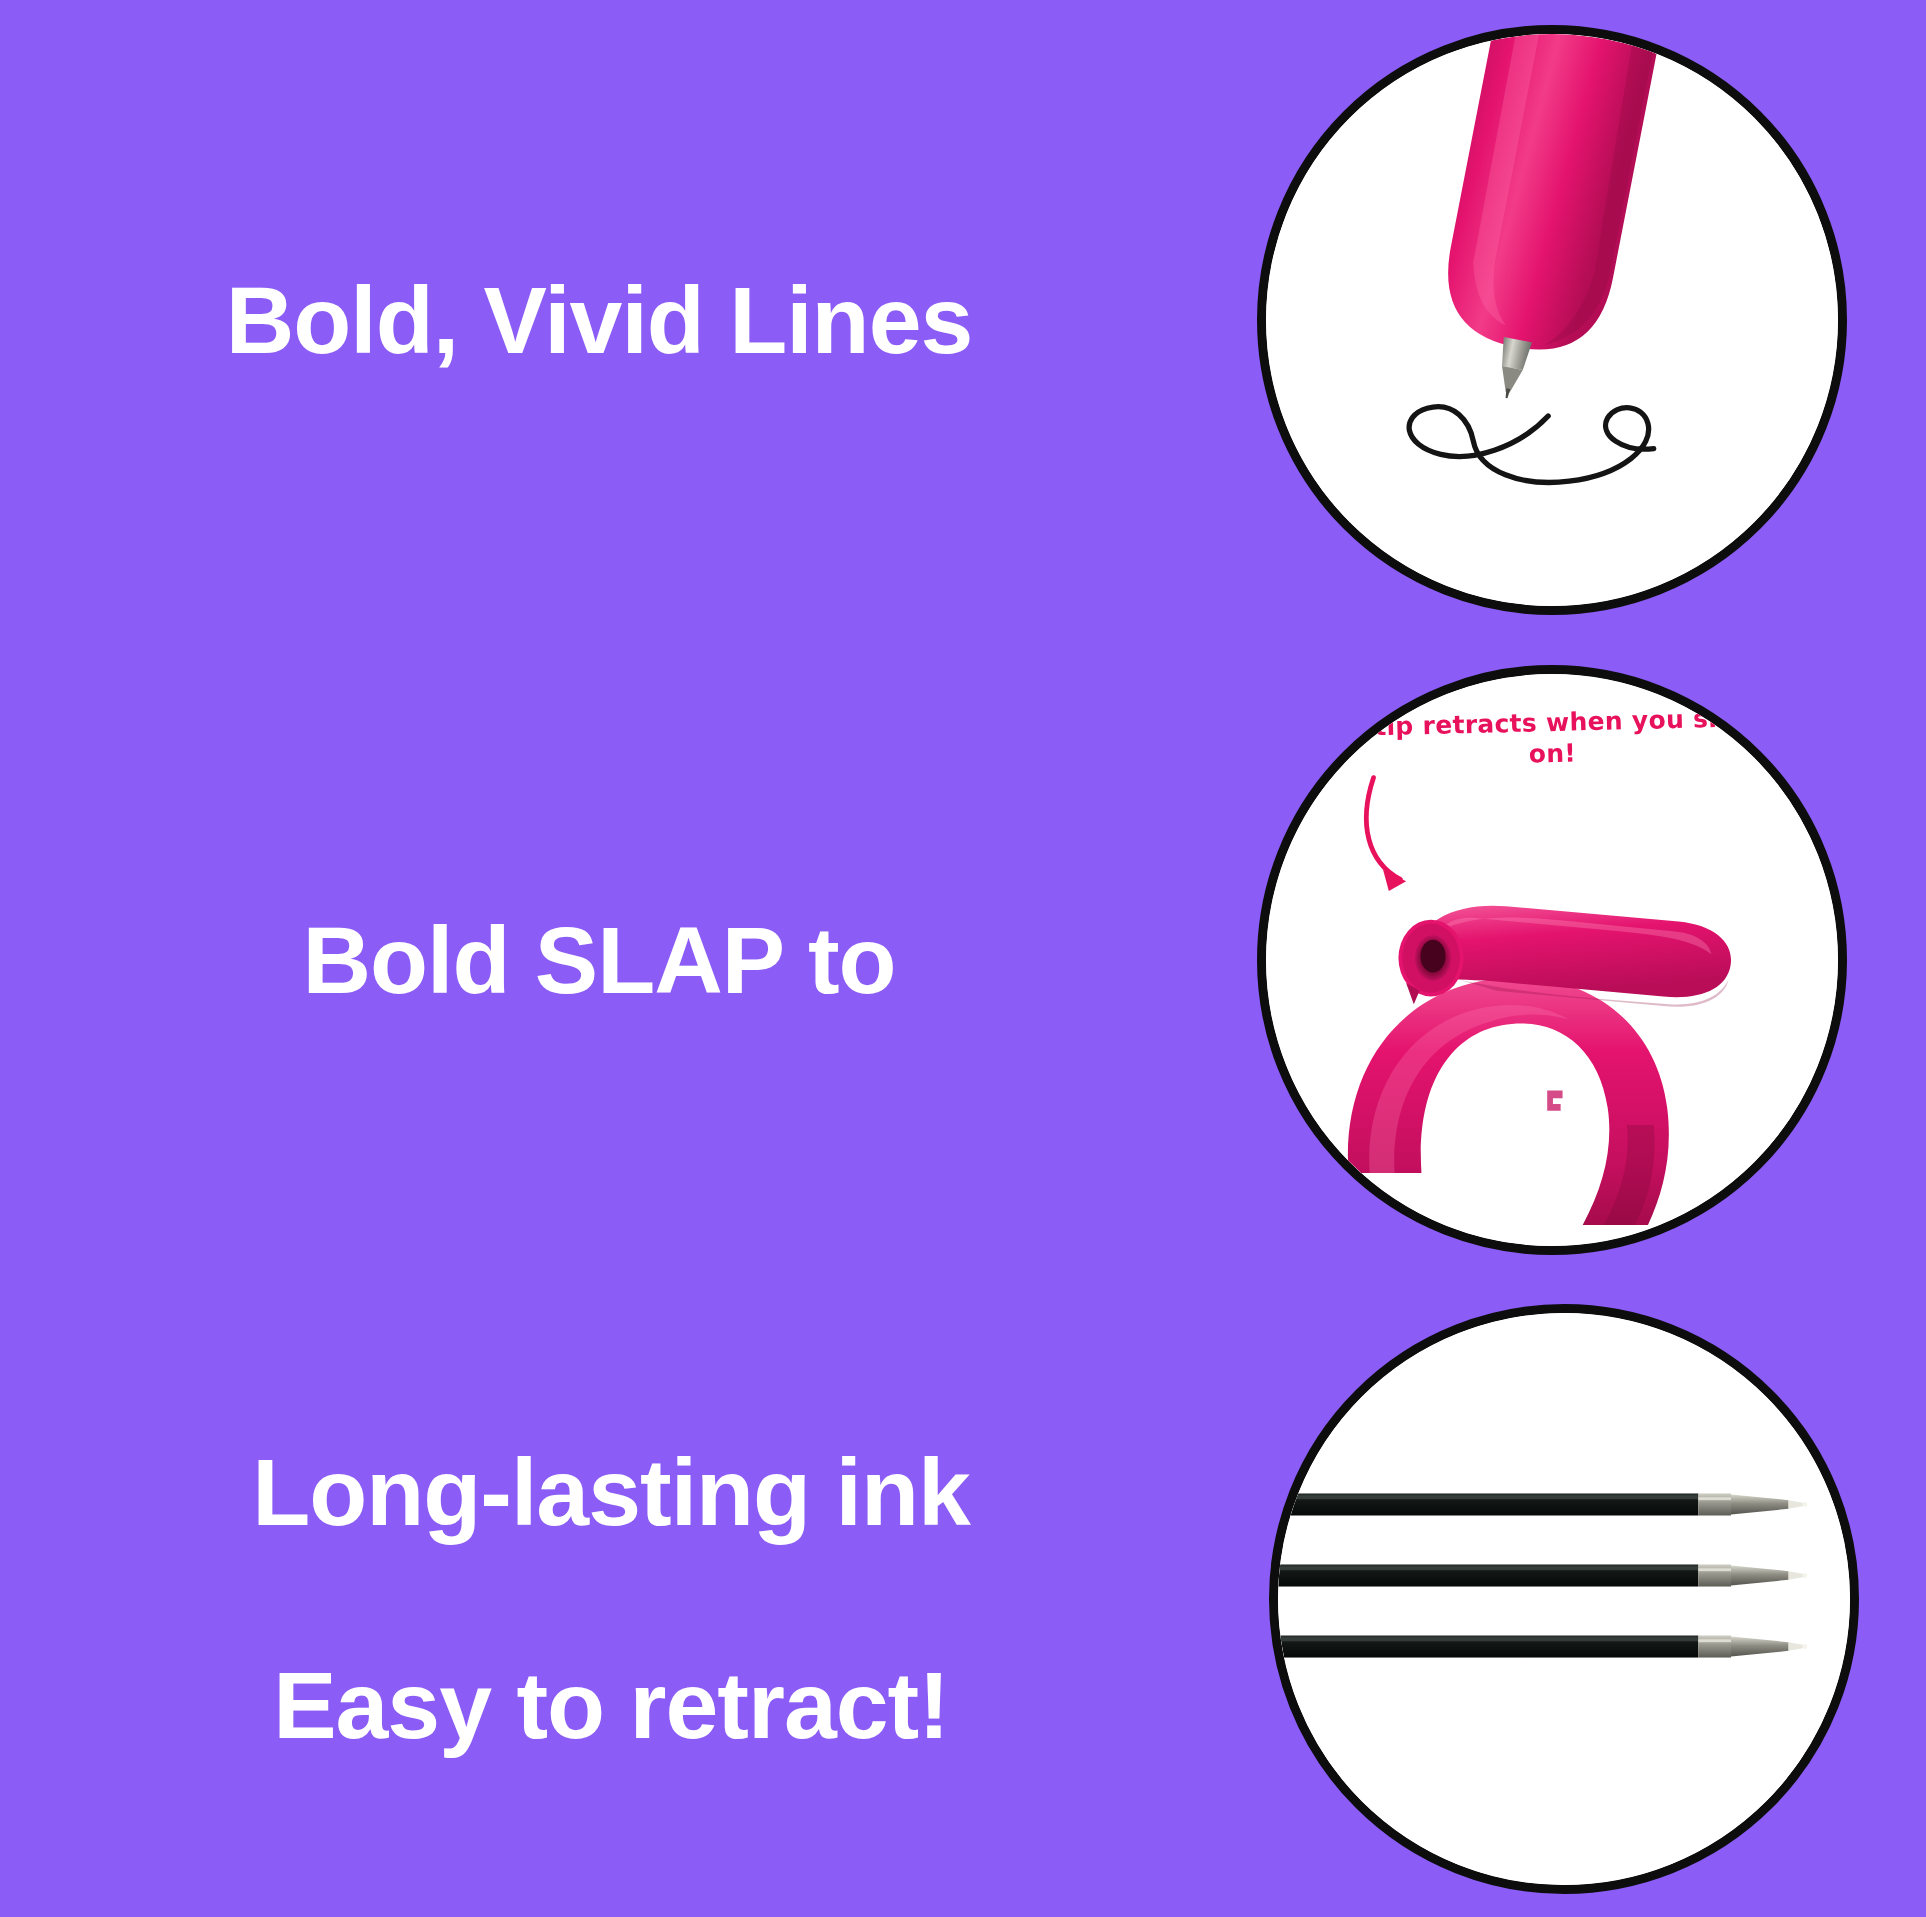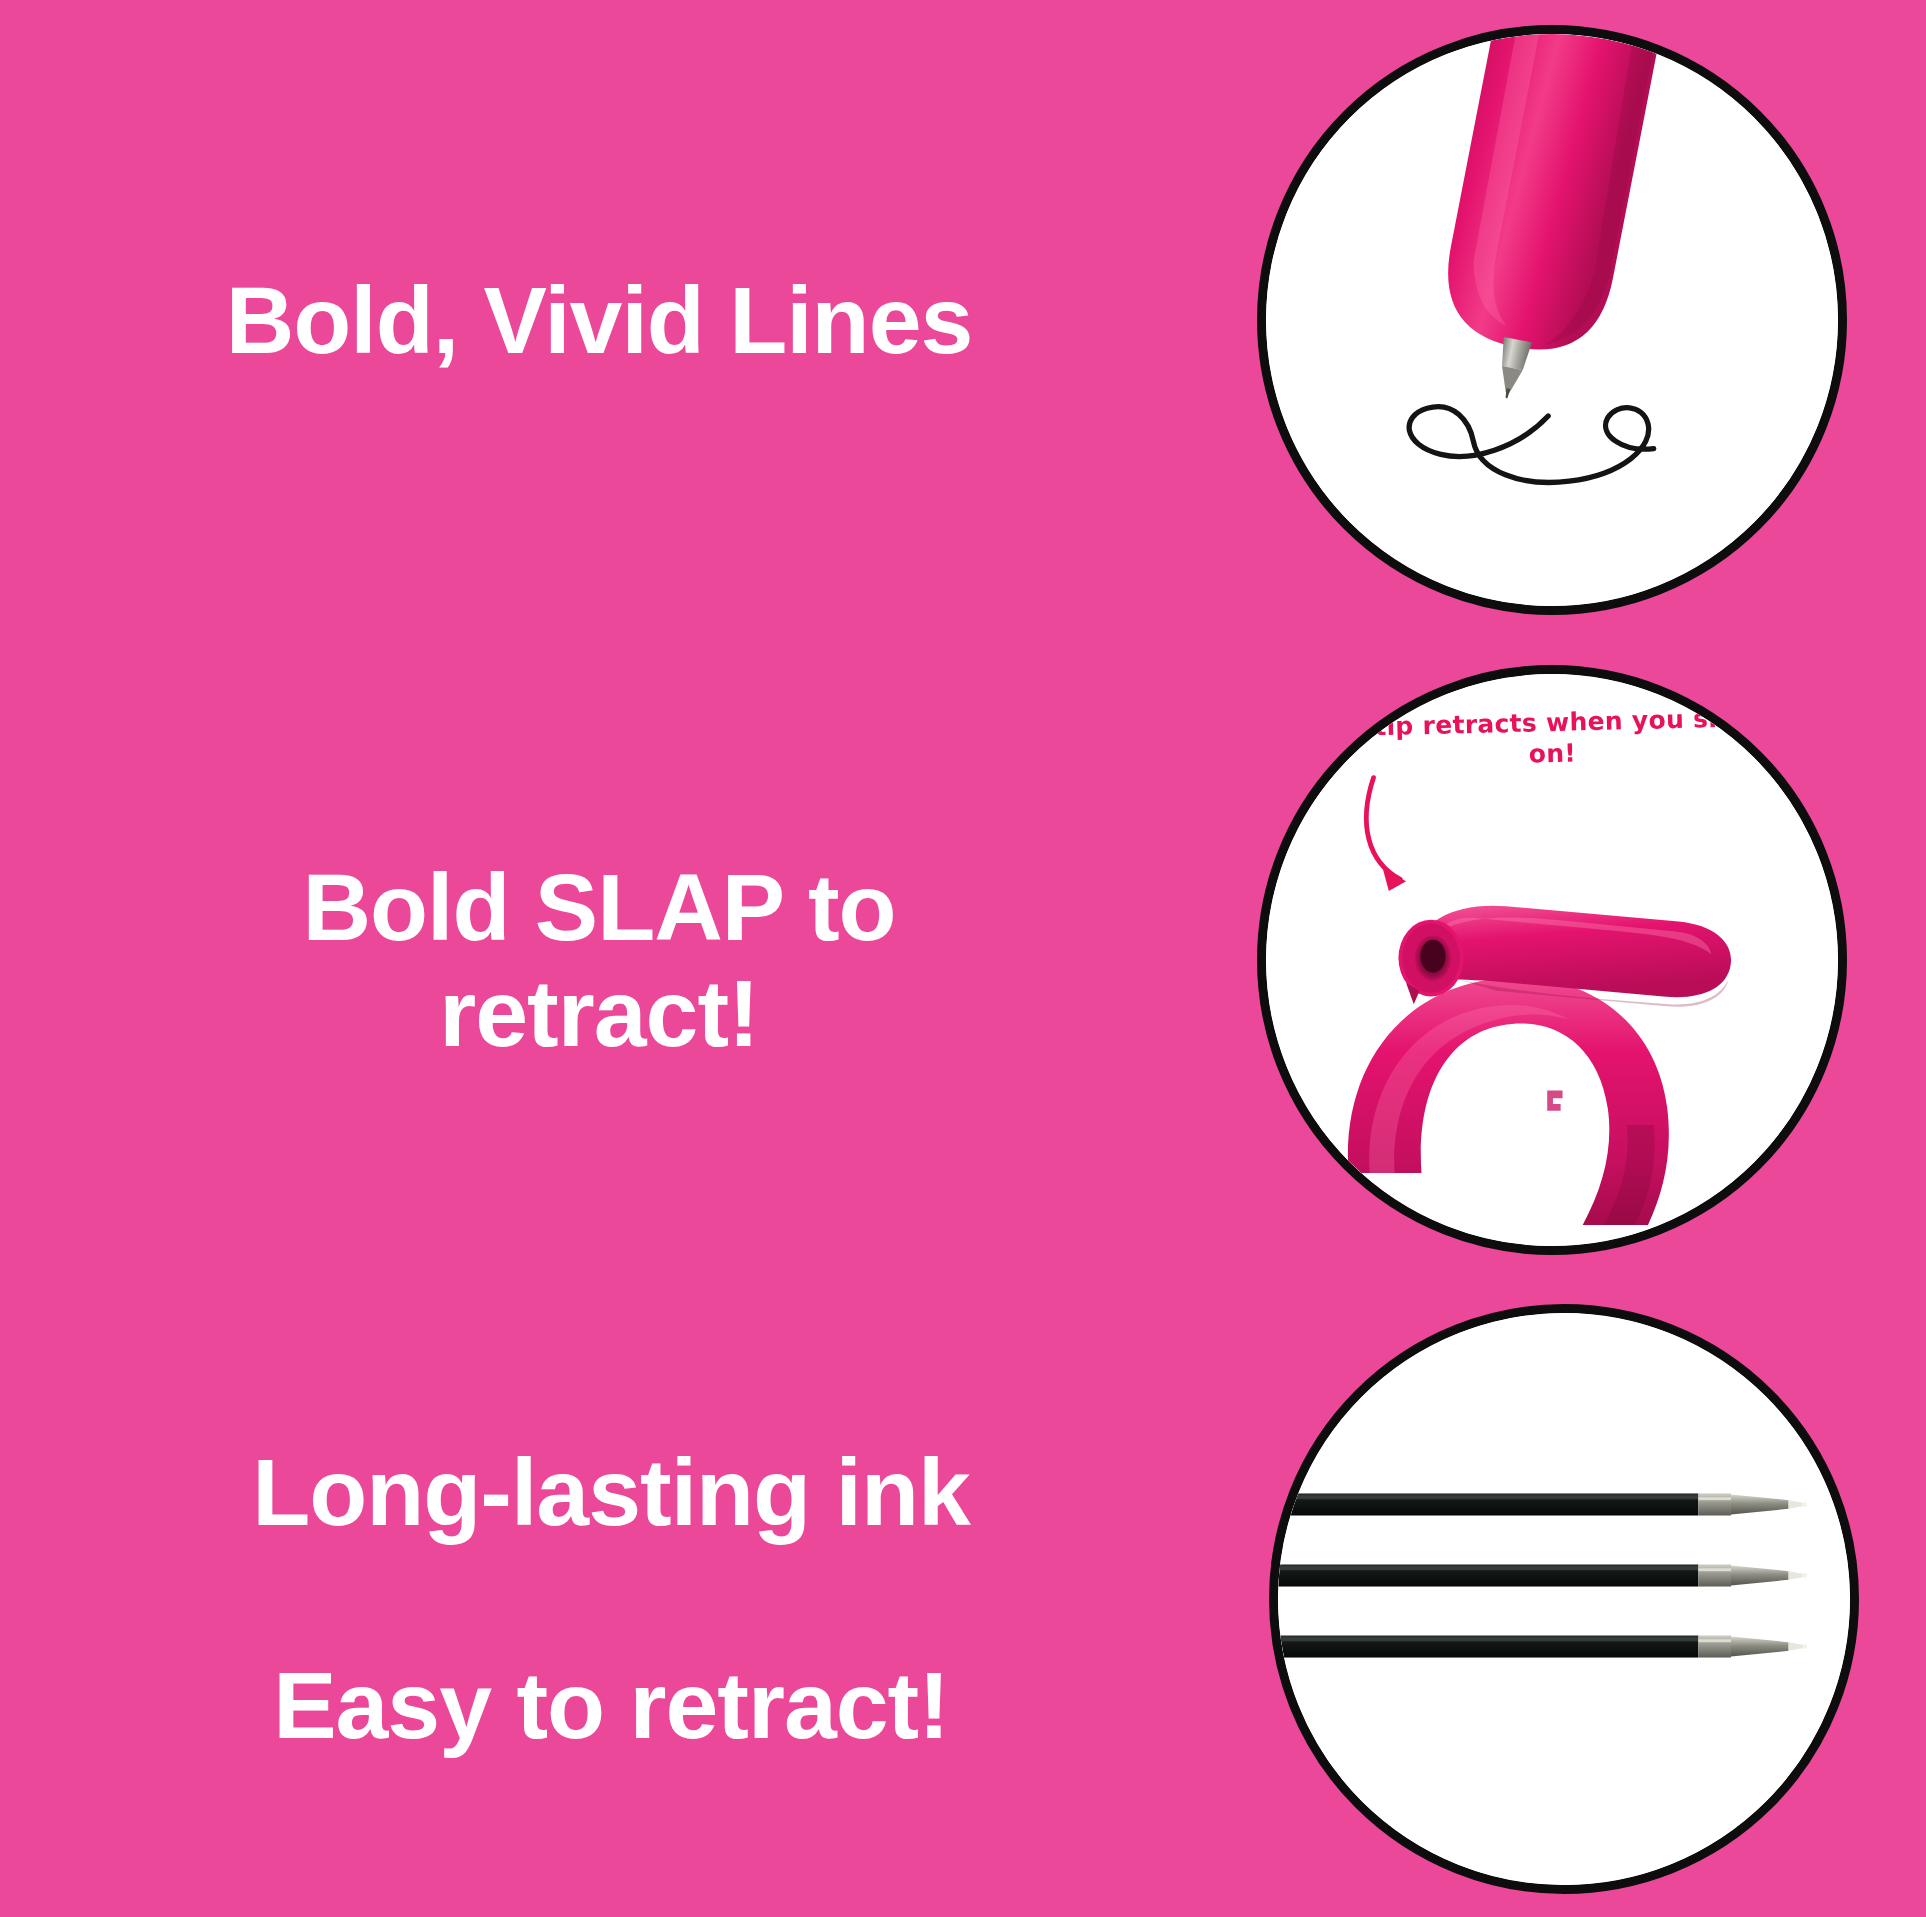--- a/index.html
+++ b/index.html
@@ -13,21 +13,21 @@
     font-family: "Liberation Sans", sans-serif;
     overflow: hidden;
     position: relative;
   }
 
   
   .poster {
     position: relative;
     width: 1927px;
     height: 1918px;
-    background: #ec4899;
+    background: #8b5cf6;
   }
 
   .feature-row {
     position: absolute;
     display: flex;
     align-items: center;
   }
 
   .row-1 { top: 0px;    left: 0px; width: 1927px; height: 640px; }
   .row-2 { top: 640px;  left: 0px; width: 1927px; height: 640px; }
@@ -145,21 +145,20 @@
       </div>
     </div>
 
   </div>
 
   <div class="feature-row row-2">
 
     <div class="text-col">
       <h2 class="headline">
         <span>Bold SLAP to</span><br>
-        <span>retract!</span>
       </h2>
     </div>
 
     <div class="circle-col">
       <div class="photo-circle">
         <svg viewBox="0 0 596 596" xmlns="http://www.w3.org/2000/svg">
           <defs>
             <linearGradient id="bandGrad" x1="0" y1="0" x2="0" y2="1">
               <stop offset="0%" stop-color="#f04a90"></stop>
               <stop offset="30%" stop-color="#e4136e"></stop>

